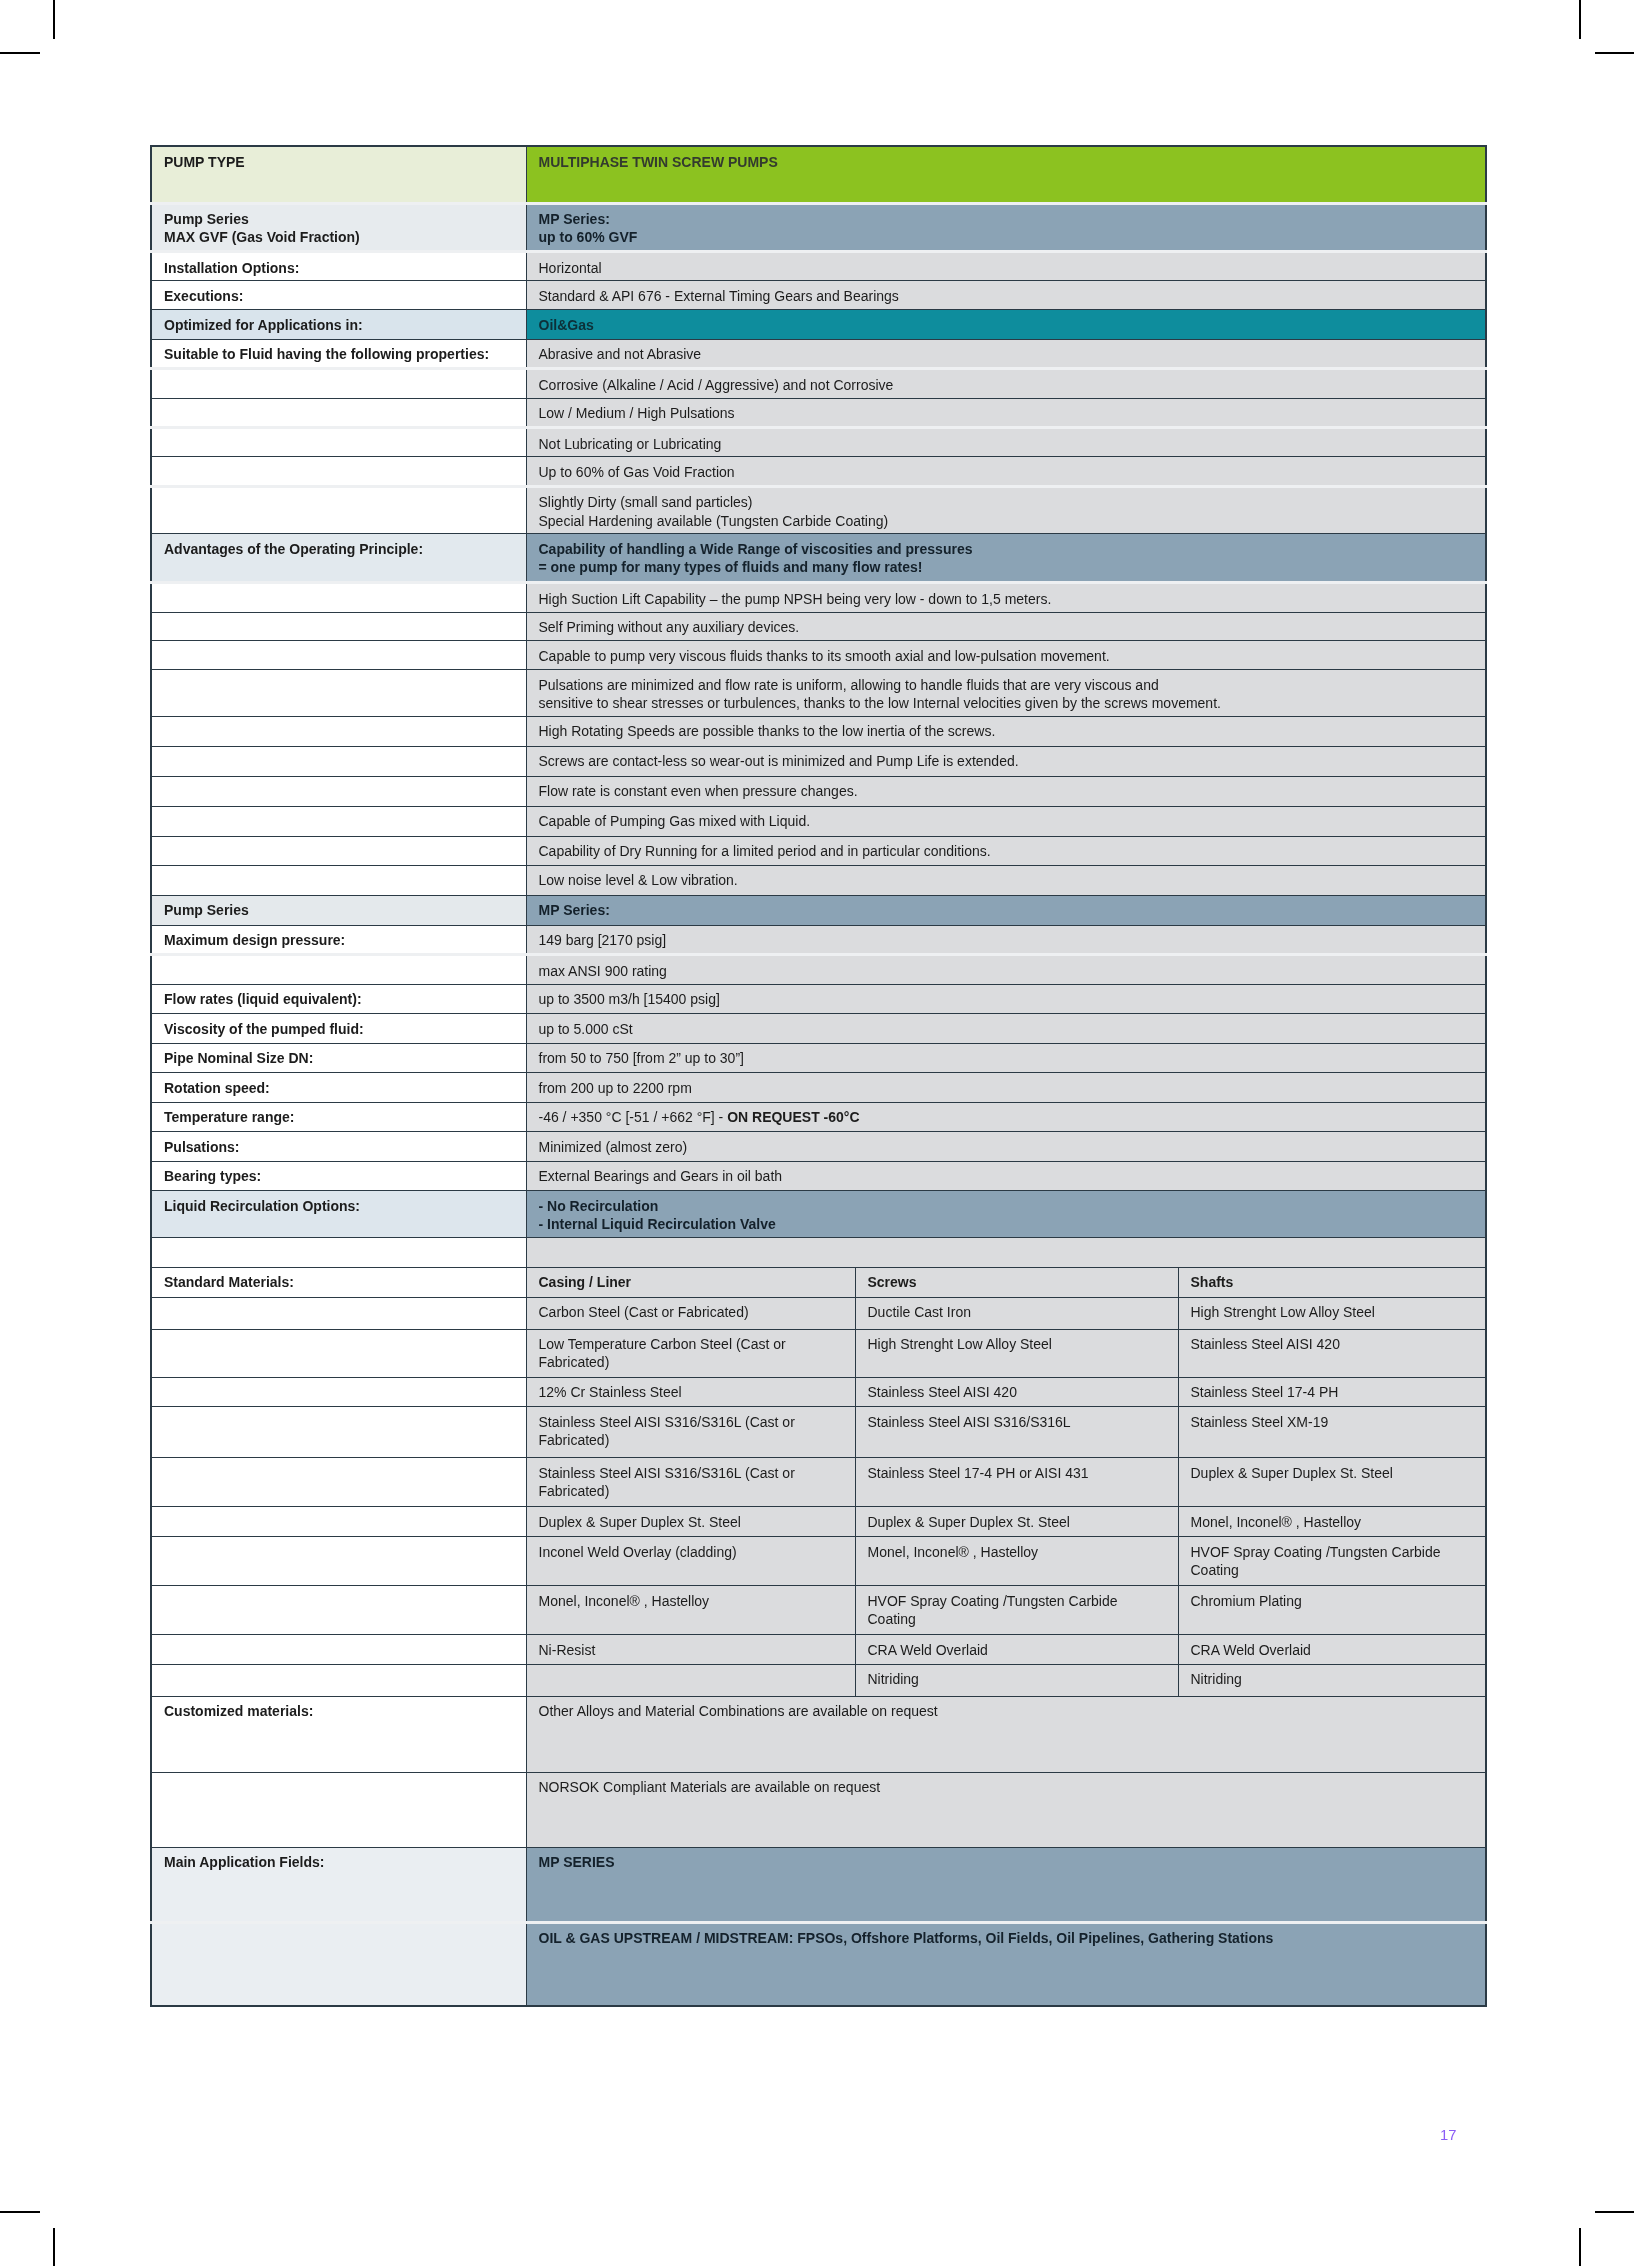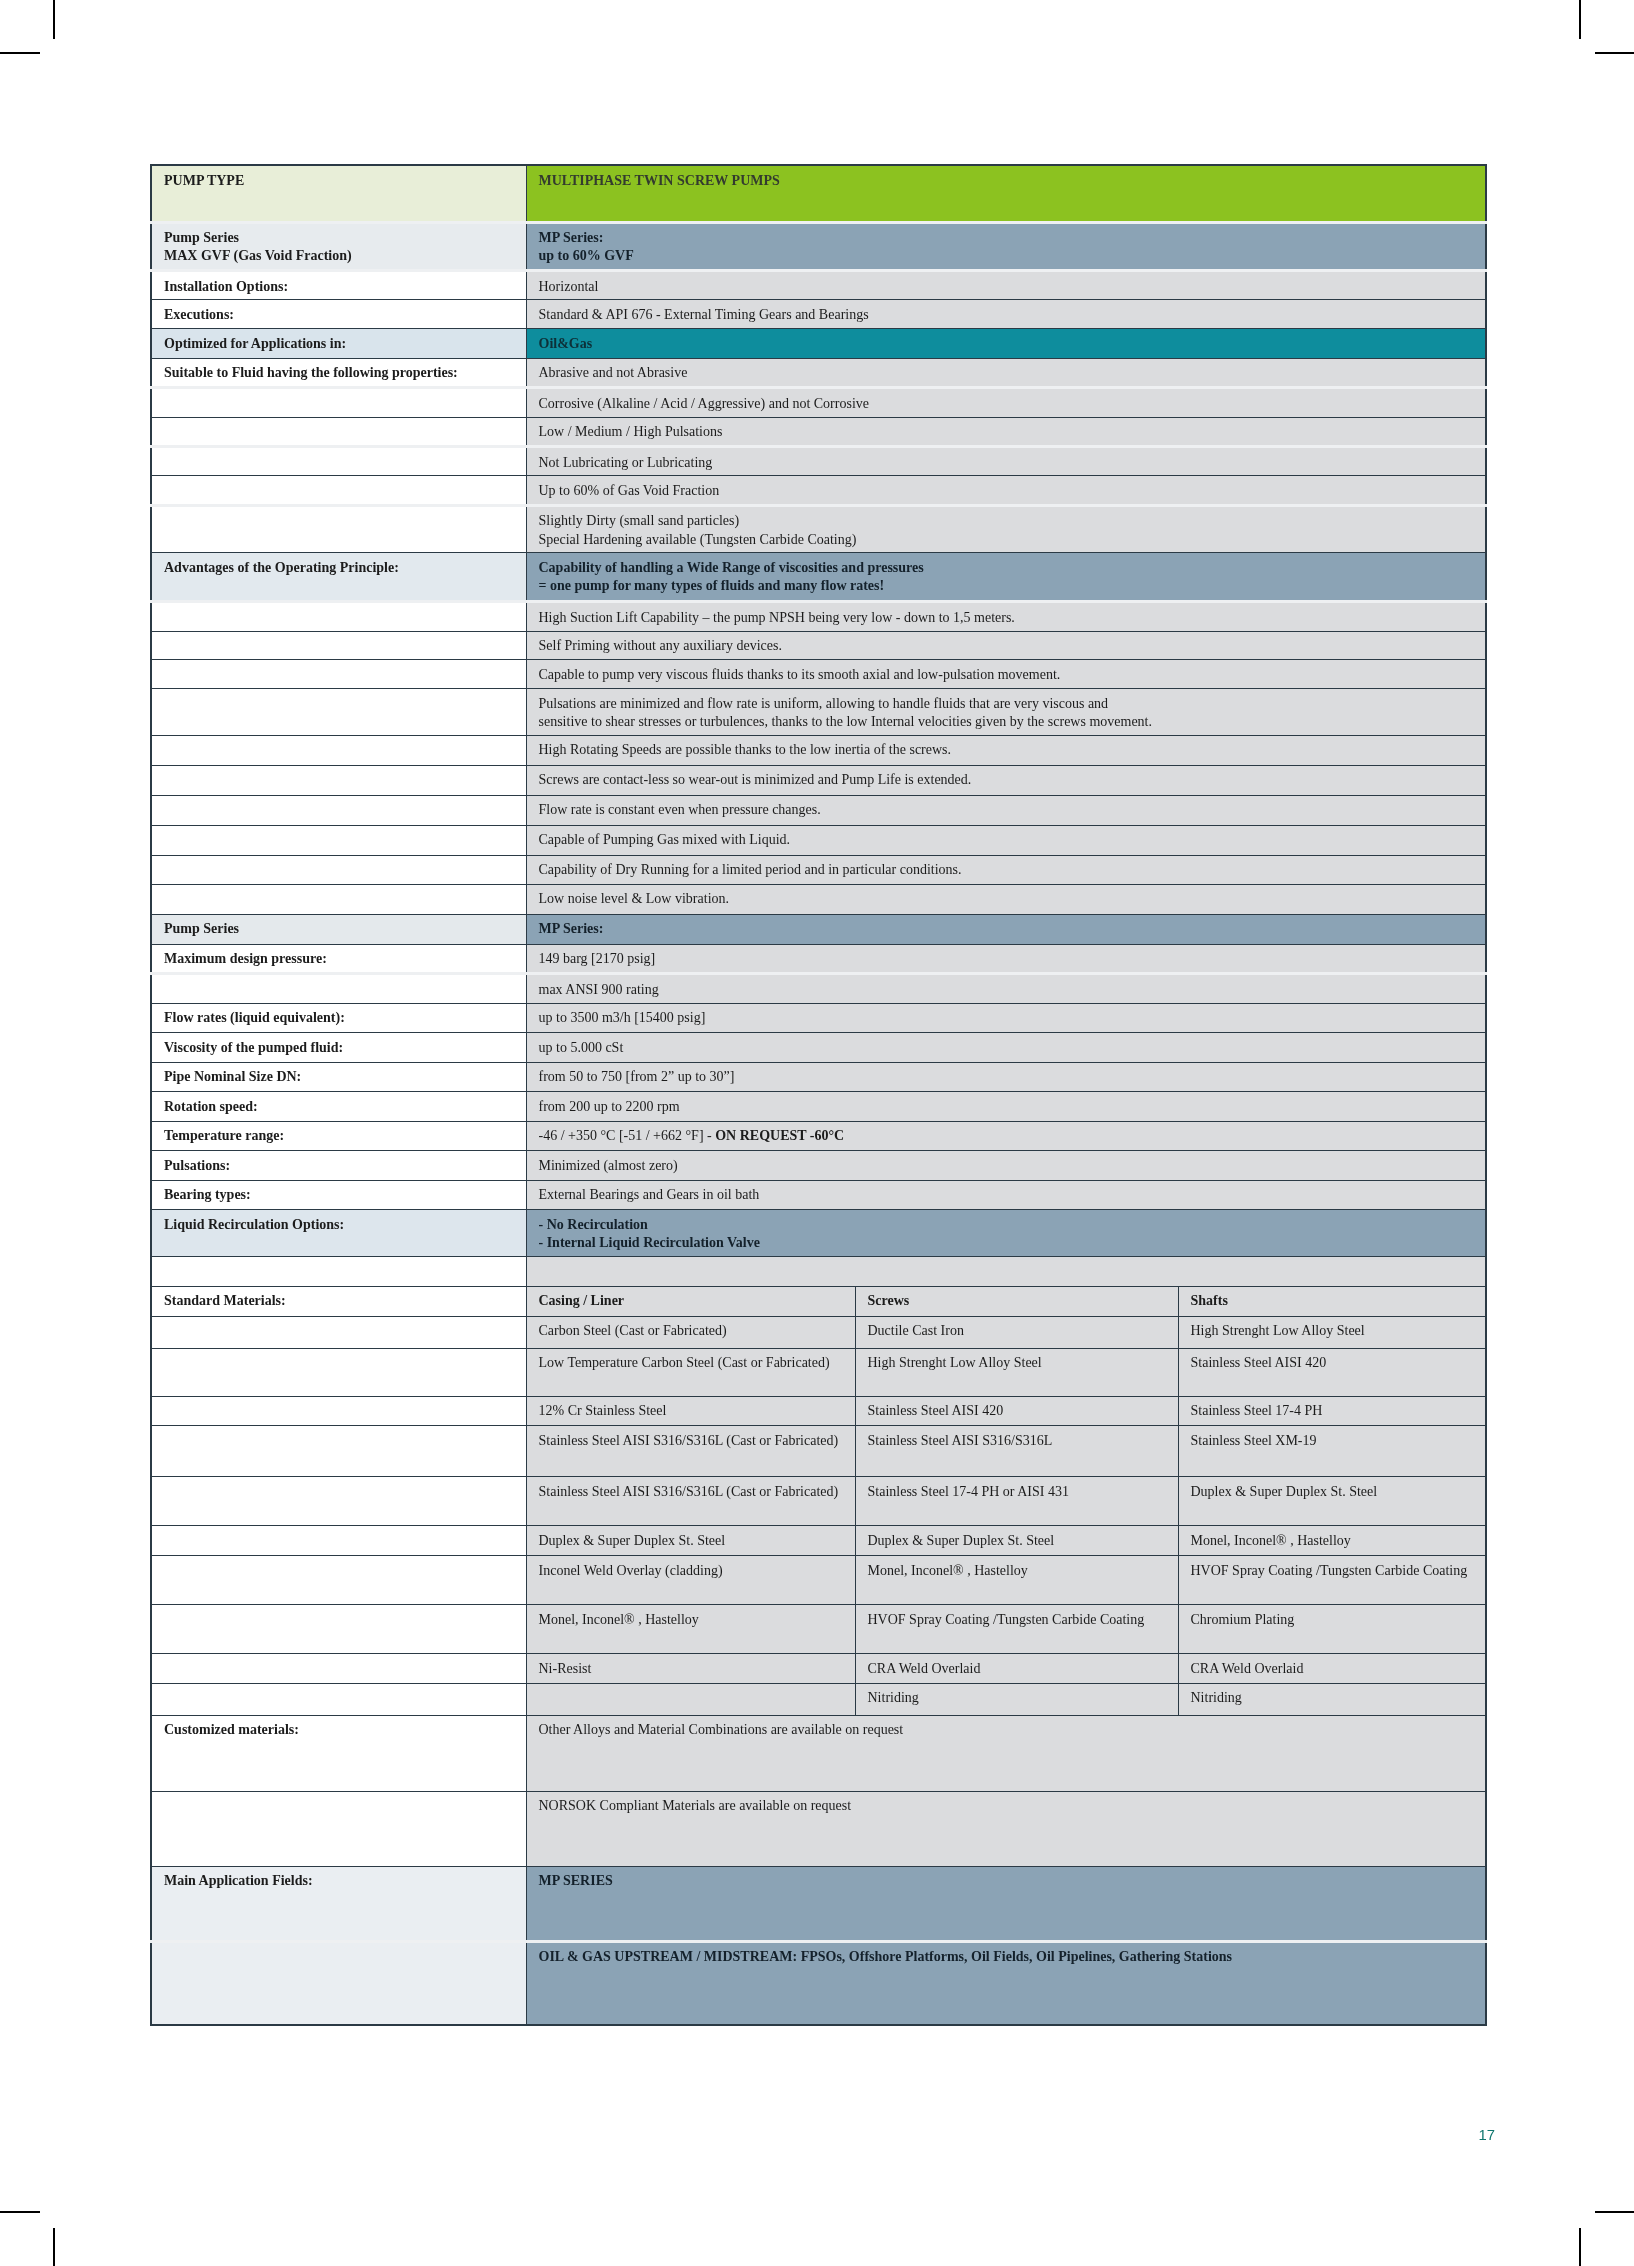--- a/index.html
+++ b/index.html
@@ -1,41 +1,41 @@
 <!DOCTYPE html>
 <html style="font-size:14.8px"><head>
 <meta charset="utf-8">
 <style>
   html,body{margin:0;padding:0;background:#ffffff;}
   .page{position:relative;width:1635px;height:2267px;background:#ffffff;
         font-family:"Liberation Sans",sans-serif;overflow:hidden;}
   
   .crop{position:absolute;background:#000;}
   
-  table.spec{position:absolute;left:150px;top:164px;width:1335px;
-             border-collapse:collapse;table-layout:fixed;border:2.8px solid #2b3a45;font-family:Liberation Serif, serif;}
+  table.spec{position:absolute;left:150px;top:145px;width:1335px;
+             border-collapse:collapse;table-layout:fixed;border:2.8px solid #2b3a45;}
   td{border:1.8px solid #2b3a45;vertical-align:top;padding:5.5px 11px 3.7px 12px;
      font-size:14px;line-height:1.3;color:#1c1c1c;white-space:pre-line;overflow:hidden;}
   td.lb{font-weight:600;background:#ffffff;}
   td.vl{background:#dbdcde;}
   tr.lsep td{border-top:3.7px solid #eef0f2;}
   tr.blue td.vl{background:#8ba3b5;font-weight:600;color:#14212b;}
   td.bg-green-l{background:#e8eed8;font-weight:600;}
   td.bg-green{background:#8cc220;font-weight:700;color:#333b2e;}
   td.bg-teal{background:#0e8d9d;font-weight:600;color:#0d3038;}
   td.bg-lblue{background:#d9e4ec;}
   td.t1{background:#e7ebee;}
   td.t2{background:#e2e9ee;margin-top:24px;}
   td.t3{background:#e4e9ec;}
   td.t4{background:#dde6ed;}
   td.t5{background:#eaeef2;}
   td.mhead{font-weight:600;}
   td.bold{font-weight:700;}
-  .pagenum{position:absolute;left:1440px;top:2127px;width:55px;text-align:right;
-           font-size:14.8px;color:#0f766e;}
+  .pagenum{position:absolute;left:1440px;top:2127px;width:55px;text-align:left;
+           font-size:14.8px;color:#8b5cf6;}
 </style>
 </head>
 <body>
 
 <div class="page">
 
   <div class="crop" style="left:53px;top:0;width:1.8px;height:39px;"></div>
   <div class="crop" style="left:0;top:52px;width:40px;height:1.8px;"></div>
   <div class="crop" style="left:1579px;top:0;width:1.8px;height:39px;"></div>
   <div class="crop" style="left:1595px;top:52px;width:40px;height:1.8px;"></div>

